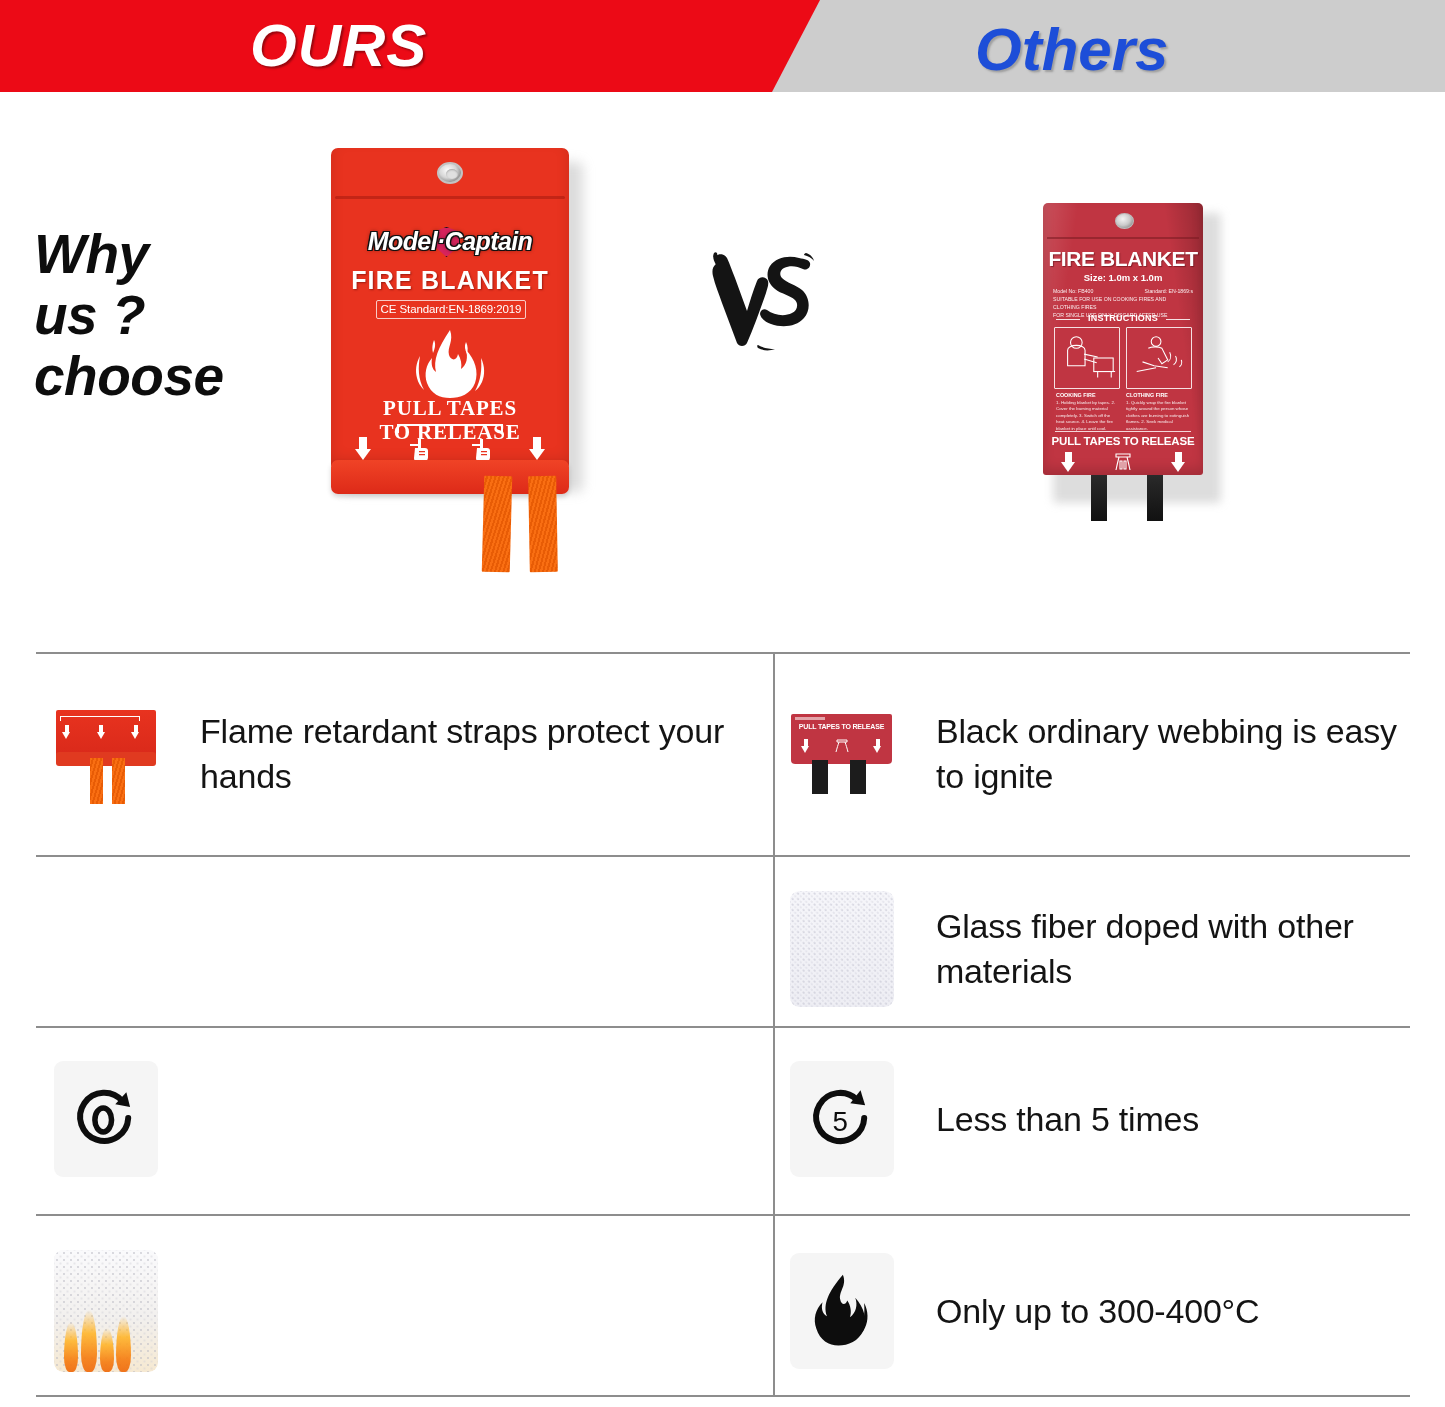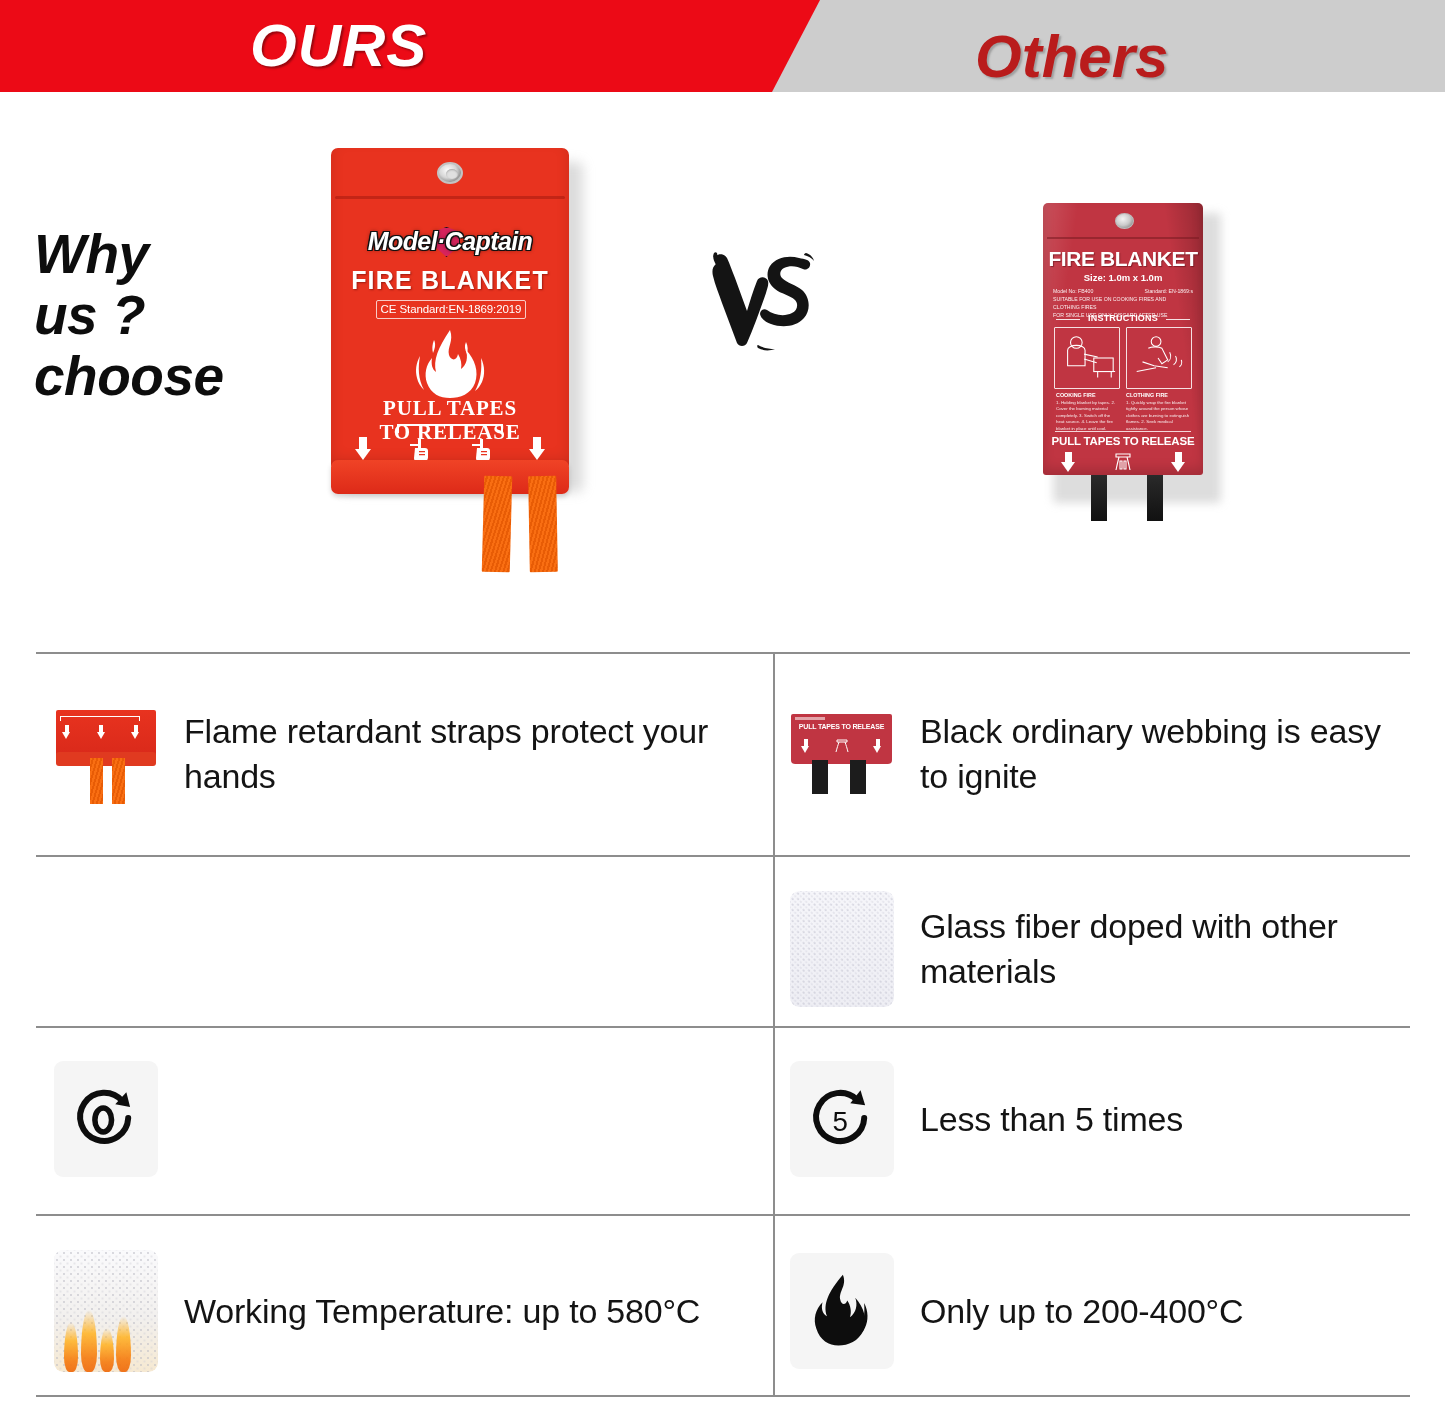--- a/index.html
+++ b/index.html
@@ -43,26 +43,26 @@
     font-size: 60px;
     font-weight: bold;
     font-style: italic;
     color: #ffffff;
     letter-spacing: 1px;
     line-height: 84px;
     text-shadow: 2px 2px 2px rgba(0,0,0,0.35);
   }
   .header-others {
     position: absolute;
-    left: 975px; top: 15px;
+    left: 975px; top: 8px;
     width: 400px;
     font-size: 60px;
     font-weight: bold;
     font-style: italic;
-    color: #b91c1c;
+    color: #1d4ed8;
     line-height: 84px;
     text-shadow: 2px 2px 2px rgba(120,120,120,0.55);
   }
 
   
   .hero {
     position: absolute;
     left: 0; top: 92px;
     width: 1445px; height: 545px;
     background: #ffffff;
@@ -459,21 +459,21 @@
   .vline {
     position: absolute;
     left: 737px; top: 0;
     width: 1.6px; height: 745px;
     background: #8d8d8d;
   }
   .cell {
     position: absolute;
     display: flex;
     align-items: center;
-    gap: 26px;
+    gap: 42px;
   }
   .cell.left  { left: 18px;  width: 700px; }
   .cell.right { left: 754px; width: 615px; }
   .cell-text {
     font-size: 34px;
     line-height: 45px;
     color: #141414;
     font-family: "Liberation Sans", sans-serif;
     letter-spacing: -0.2px;
   }
@@ -856,26 +856,25 @@
 
   <div class="cell left" style="top:598px; height:122px;">
     <div class="icon-box tall">
       <div class="fiber-flame">
         <div class="flame-lick" style="left:10px; height:50px;"></div>
         <div class="flame-lick" style="left:27px; height:62px; width:16px;"></div>
         <div class="flame-lick" style="left:46px; height:44px;"></div>
         <div class="flame-lick" style="left:62px; height:56px; width:15px;"></div>
       </div>
     </div>
-    <div class="cell-text">Working Temperature: up to 580°C</div>
   </div>
 
   <div class="cell right" style="top:598px; height:122px;">
     <div class="icon-box plain">
       <svg viewBox="0 0 70 86" width="62" height="76" aria-hidden="true">
         <path fill="#0d0d0d" d="M36 2c5 12-5 19-3 28 1 6 6 7 8 1 4 6 5 13 3 19 7-5 9-14 6-22 10 11 14 25 9 37-5 12-17 17-28 17S10 76 6 63c-4-11-1-22 7-30-2 7 0 13 5 16-5-14 2-28 18-47z"></path>
         <path fill="#0d0d0d" d="M60 34c5 9 5 20 1 28-2 5-5 8-9 10 8-12 9-26 8-38z"></path>
       </svg>
     </div>
-    <div class="cell-text">Only up to 200-400°C</div>
+    <div class="cell-text">Only up to 300-400°C</div>
   </div>
 
 </div>
 
 </body></html>

